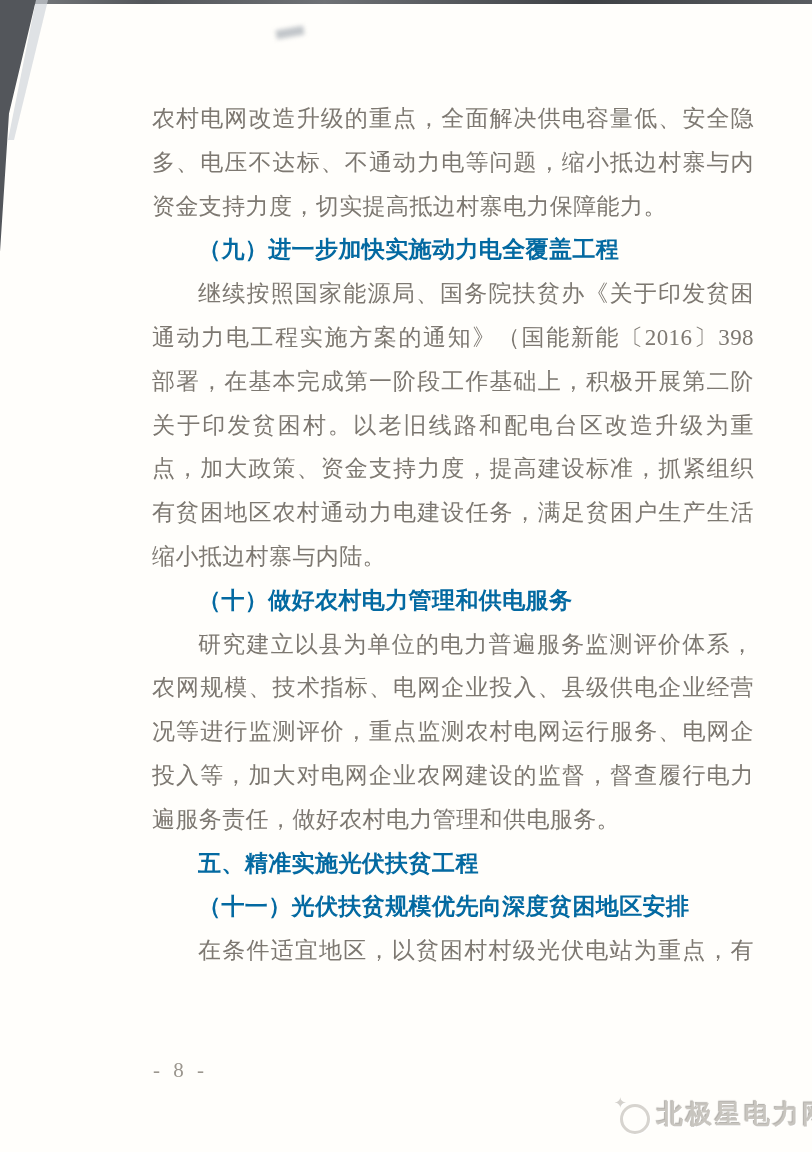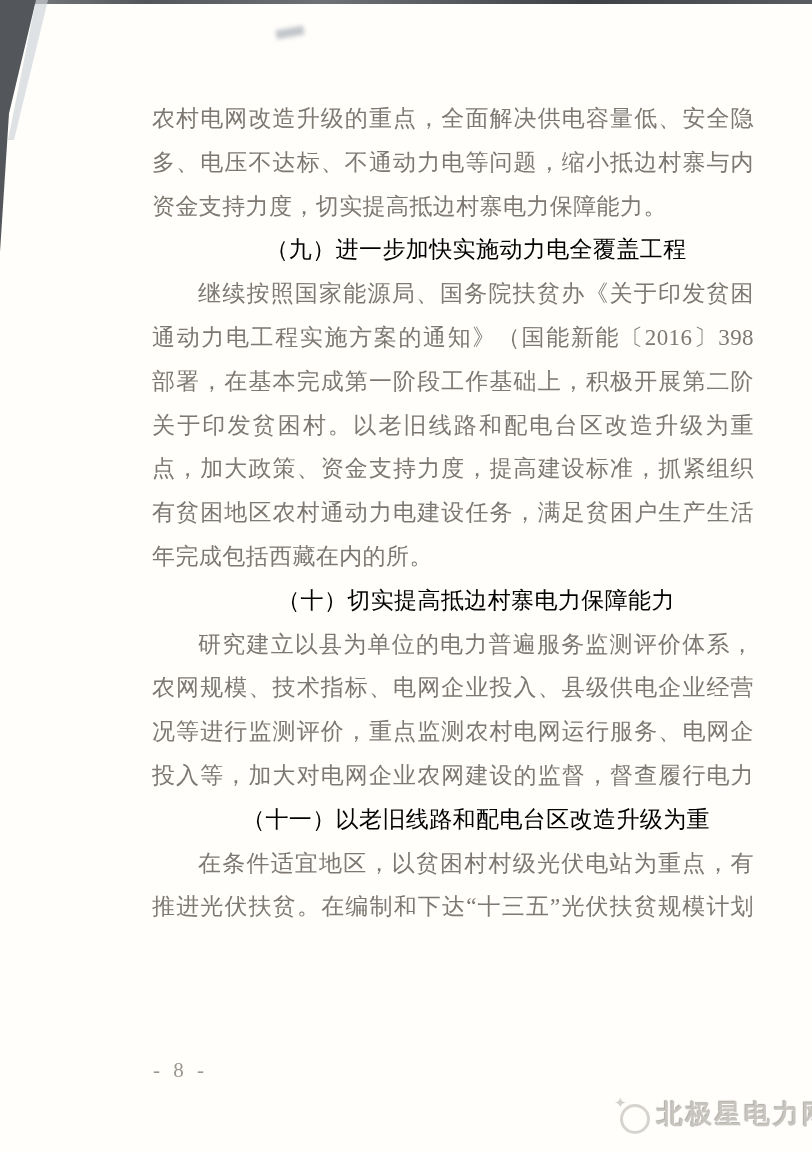--- a/index.html
+++ b/index.html
@@ -34,21 +34,21 @@
   }
   .line{
     height:43.8px;line-height:43.8px;letter-spacing:.4px;
     white-space:nowrap;overflow:visible;
   }
   .line.full{
     white-space:normal;text-align:justify;text-align-last:justify;
     overflow:hidden;
   }
   .line.indent{padding-left:46px;}
-  .block.heading .line{font-weight:normal;color:#000000;text-align:center;}
+  .block.heading .line{font-weight:bold;color:#0369a1;}
   
   .page-number{
     position:absolute;left:153px;top:1058px;
     font-size:21px;letter-spacing:4px;color:#9b968e;
   }
   
   .watermark{
     position:absolute;left:618px;top:1097px;
     display:flex;align-items:center;gap:9px;
     font-family:"Liberation Sans","DejaVu Sans",sans-serif;
@@ -91,37 +91,40 @@
       <div class="block heading">
         <div class="line indent">（九）进一步加快实施动力电全覆盖工程</div>
       </div>
       <div class="block body">
         <div class="line indent full">继续按照国家能源局、国务院扶贫办《关于印发贫困村</div>
         <div class="line full">通动力电工程实施方案的通知》（国能新能〔2016〕398 号）</div>
         <div class="line full">部署，在基本完成第一阶段工作基础上，积极开展第二阶段</div>
         <div class="line full">关于印发贫困村。以老旧线路和配电台区改造升级为重</div>
         <div class="line full">点，加大政策、资金支持力度，提高建设标准，抓紧组织实</div>
         <div class="line full">有贫困地区农村通动力电建设任务，满足贫困户生产生活和</div>
-        <div class="line">年完成包括西藏在内的所。</div>
+        <div class="line">缩小抵边村寨与内陆。</div>
       </div>
       <div class="block heading">
-        <div class="line indent">（十）切实提高抵边村寨电力保障能力</div>
+        <div class="line indent">（十）做好农村电力管理和供电服务</div>
       </div>
       <div class="block body">
         <div class="line indent full">研究建立以县为单位的电力普遍服务监测评价体系，对</div>
         <div class="line full">农网规模、技术指标、电网企业投入、县级供电企业经营情</div>
         <div class="line full">况等进行监测评价，重点监测农村电网运行服务、电网企业</div>
         <div class="line full">投入等，加大对电网企业农网建设的监督，督查履行电力普</div>
+        <div class="line">遍服务责任，做好农村电力管理和供电服务。</div>
       </div>
       <div class="block heading">
-        <div class="line indent">（十一）以老旧线路和配电台区改造升级为重</div>
+        <div class="line indent">五、精准实施光伏扶贫工程</div>
+      </div>
+      <div class="block heading">
+        <div class="line indent">（十一）光伏扶贫规模优先向深度贫困地区安排</div>
       </div>
       <div class="block body">
         <div class="line indent full">在条件适宜地区，以贫困村村级光伏电站为重点，有序</div>
-        <div class="line full">推进光伏扶贫。在编制和下达“十三五”光伏扶贫规模计划</div>
       </div>
     </div>
 
   <div class="page-number">- 8 -</div>
 
   <div class="watermark">
     <span class="wm-logo">
       <span class="wm-star">✦</span>
       <span class="wm-circle"></span>
     </span>

